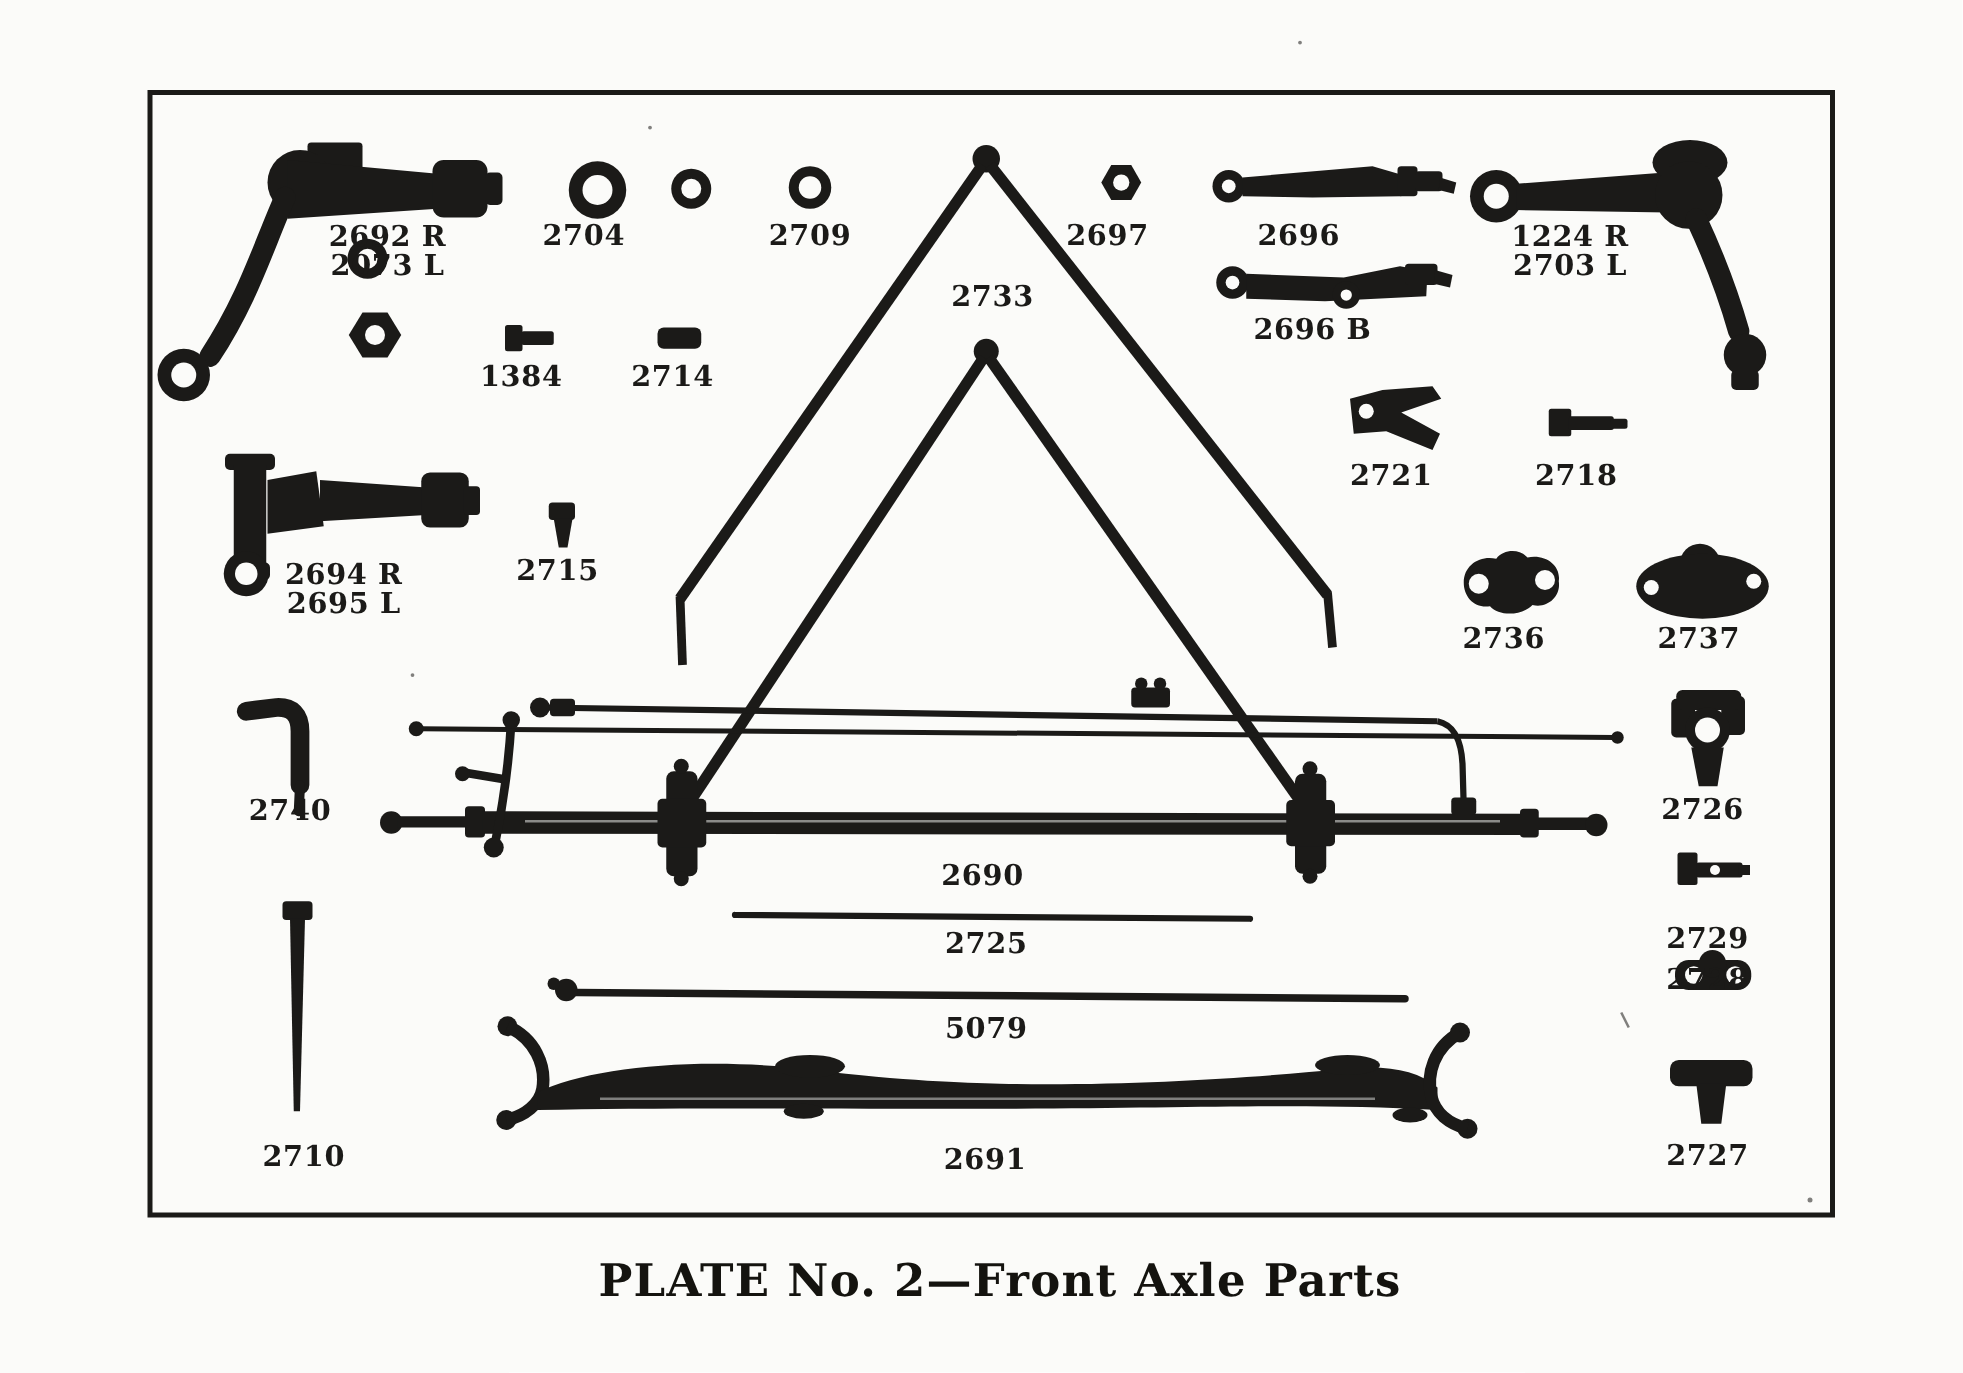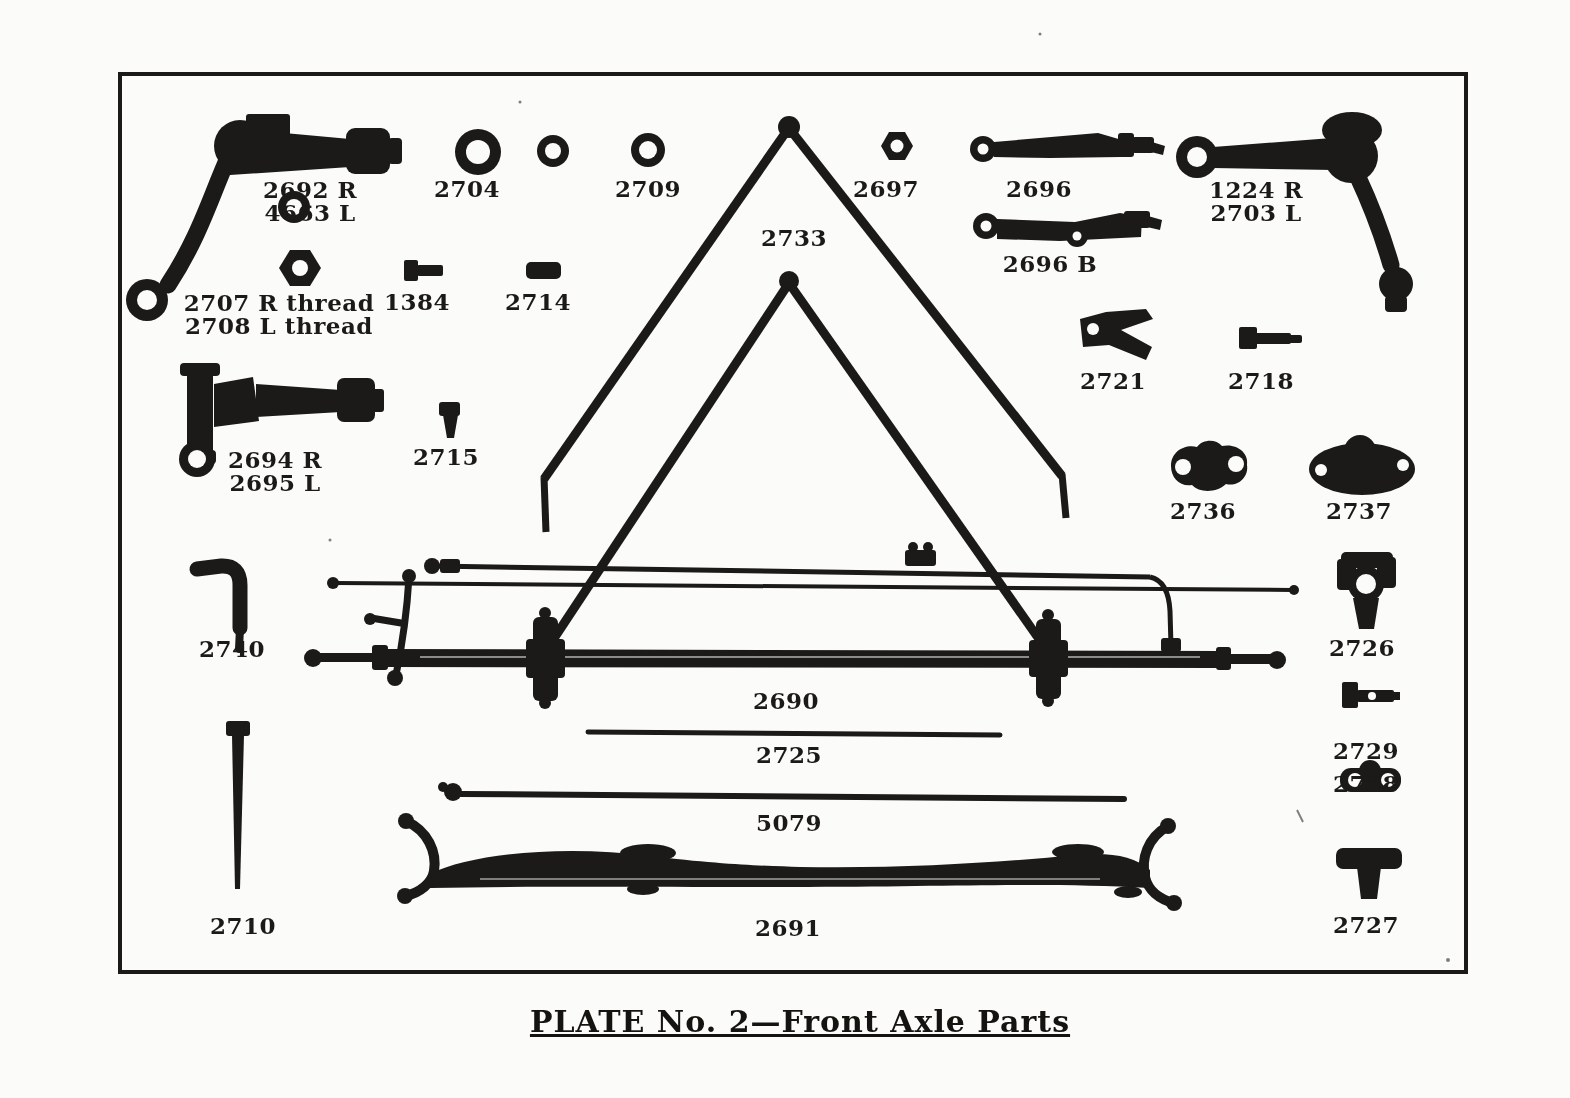--- a/index.html
+++ b/index.html
@@ -31,25 +31,24 @@
     letter-spacing:0.5px;
     color:#1b1a18;
     white-space:nowrap;
   }
   .plabel span { display:block; }
   .caption {
     position:absolute;
     left:800px; top:1004px;
     transform:translateX(-50%);
     font-weight:700;
-    font-size:30px;
+    font-size:36px;
     letter-spacing:1px;
     color:#14130f;
     white-space:nowrap;
-    text-decoration:underline;
   }
 </style>
 </head>
 <body>
 
 <div class="page">
 
   <div class="plate-border"></div>
 
   <svg class="plate-figure" width="1570" height="1098" viewBox="0 0 1570 1098">
@@ -288,21 +287,21 @@
       <path class="st" stroke-width="2" d="M1297 810 L1303 822"></path>
       <circle class="ink" cx="1448" cy="960" r="2"></circle>
       <circle class="ink" cx="520" cy="102" r="1.5"></circle>
       <circle class="ink" cx="1040" cy="34" r="1.5"></circle>
       <circle class="ink" cx="330" cy="540" r="1.5"></circle>
     </g>
   </svg>
 
   <div class="plabel" style="left:310px; top:179px;">
     <span>2692 R</span>
-    <span>4663 L</span>
+    <span>2073 L</span>
   </div>
   <div class="plabel" style="left:467px; top:178px;">
     <span>2704</span>
   </div>
   <div class="plabel" style="left:648px; top:178px;">
     <span>2709</span>
   </div>
   <div class="plabel" style="left:794px; top:227px;">
     <span>2733</span>
   </div>
@@ -312,24 +311,20 @@
   <div class="plabel" style="left:1039px; top:178px;">
     <span>2696</span>
   </div>
   <div class="plabel" style="left:1256px; top:179px;">
     <span>1224 R</span>
     <span>2703 L</span>
   </div>
   <div class="plabel" style="left:1050px; top:253px;">
     <span>2696 B</span>
   </div>
-  <div class="plabel" style="left:279px; top:292px;">
-    <span>2707 R thread</span>
-    <span>2708 L thread</span>
-  </div>
   <div class="plabel" style="left:417px; top:291px;">
     <span>1384</span>
   </div>
   <div class="plabel" style="left:538px; top:291px;">
     <span>2714</span>
   </div>
   <div class="plabel" style="left:1113px; top:370px;">
     <span>2721</span>
   </div>
   <div class="plabel" style="left:1261px; top:370px;">

